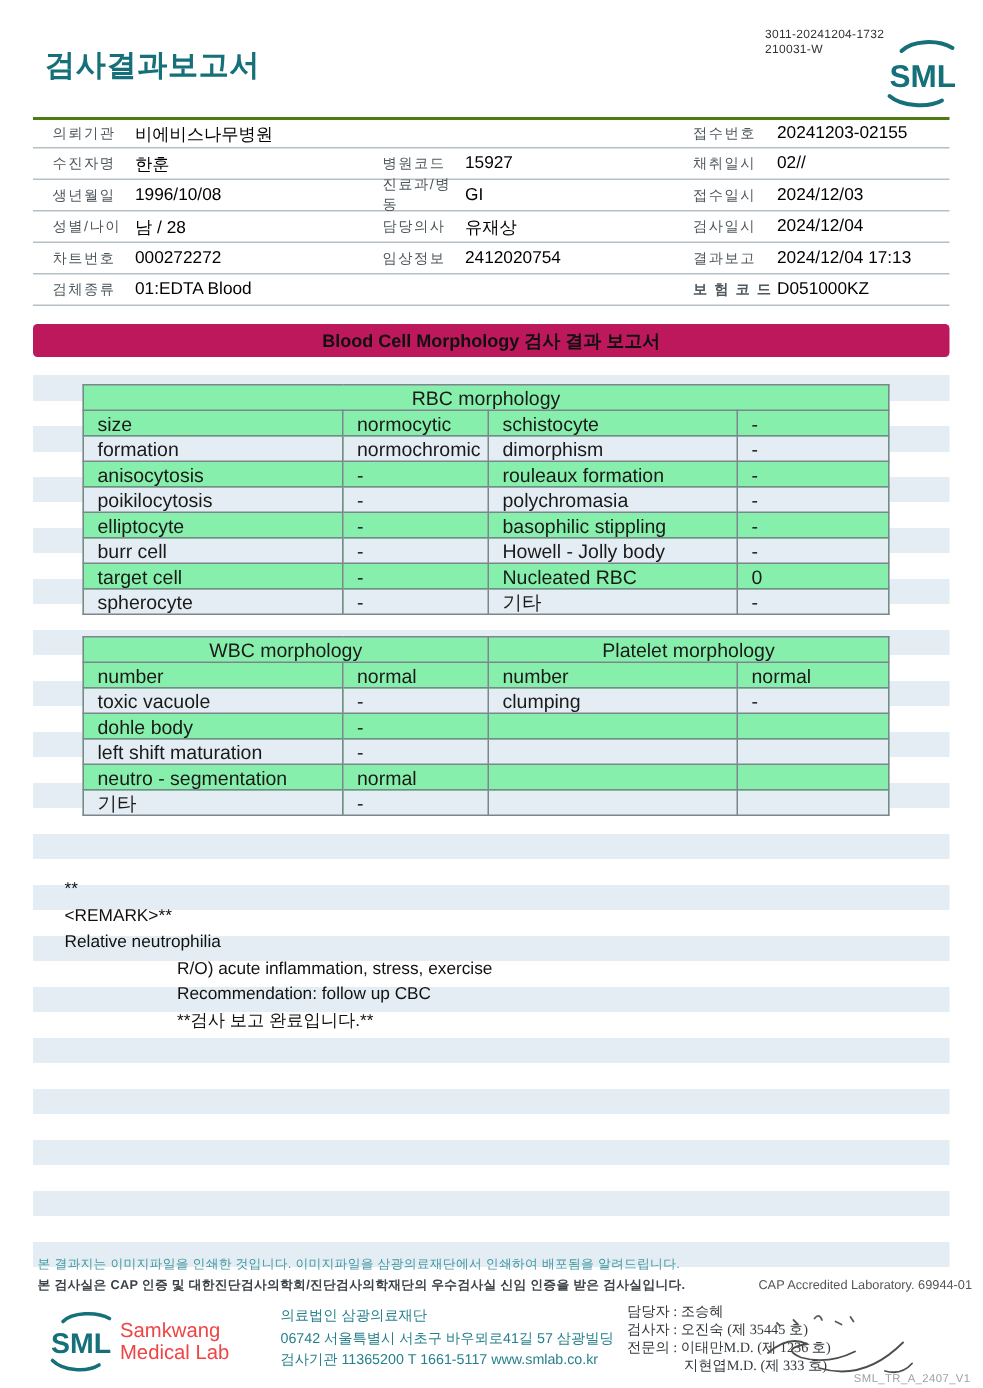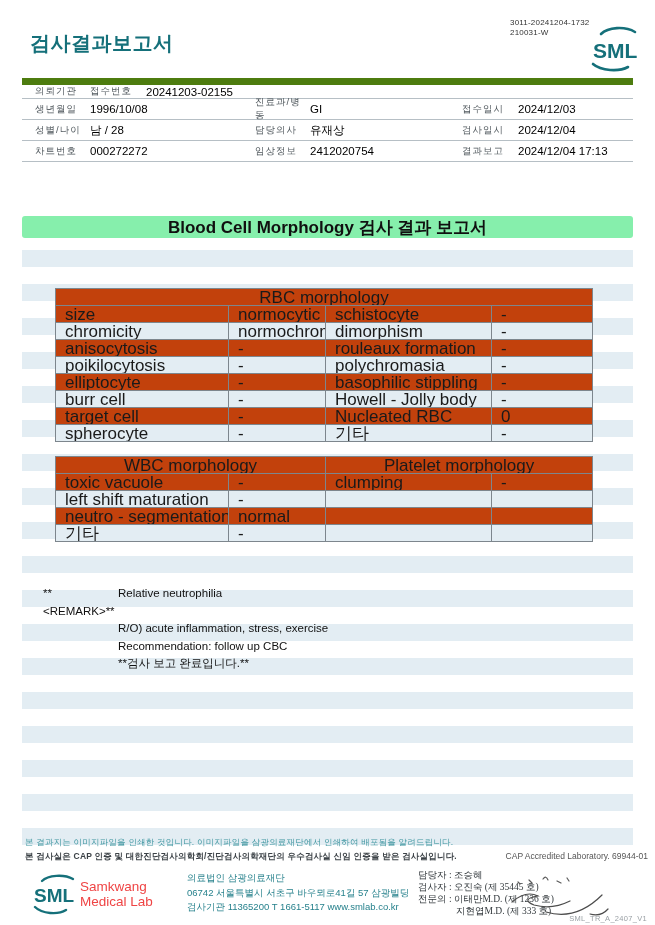--- a/index.html
+++ b/index.html
@@ -23,56 +23,56 @@
   }
   .logo-top { position:absolute; left:587px; top:25px; z-index:1; }
   .logo-bottom { position:absolute; left:30px; top:873px; z-index:1; }
 
   
   .info { position:absolute; left:22px; top:78px; width:611px; z-index:1; }
   .info .row {
     display:flex; align-items:center; height:21px; box-sizing:border-box;
     border-bottom:1px solid #b6bfc5; padding-left:13px;
   }
-  .info .row:first-child { border-top:7px solid #4d7c0f; }
+  .info .row:first-child { border-top:2px solid #4d7c0f; }
   .info .lbl { font-size:9.5px; color:#4f575c; letter-spacing:1px; flex:none; }
   .info .val { font-size:11.5px; color:#000; flex:none; white-space:nowrap; }
   .w-l  { width:55px; }
   .w-v1 { width:165px; }
   .w-l2 { width:55px; }
   .w-v2 { width:152px; }
   .w-l3 { width:56px; }
   .w-vw { width:372px; }
   .ins-lbl { font-weight:bold; color:#1a1a1a; letter-spacing:2px; }
 
   .band {
     position:absolute; left:22px; top:216px; width:611px; height:22px; z-index:1;
-    background:#86efac; border-radius:3px;
+    background:#be185d; border-radius:3px;
     display:flex; align-items:center; justify-content:center;
-    font-size:17px; font-weight:bold; color:#101010;
+    font-size:12px; font-weight:bold; color:#101010;
   }
 
   
   table.morph {
     position:absolute; left:55px; width:537px; z-index:2;
-    border-collapse:collapse; table-layout:fixed; background:#c2410c;
-    font-size:17px; color:#1a1a1a;margin-top:32px;
+    border-collapse:collapse; table-layout:fixed; background:#86efac;
+    font-size:13px; color:#1a1a1a;
   }
   #rbc-table { top:256px; }
   #wbc-table { top:424px; }
   .morph td {
     border:1px solid #7d868d; height:16px; padding:0 0 0 9px;
     line-height:15px; white-space:nowrap; overflow:hidden;
   }
   .morph td.hd { text-align:center; padding:0; }
   .morph tr:nth-child(odd):not(:first-child) td { background:#e3edf3; }
 
   
   .remark { position:absolute; left:43px; top:585px; z-index:1; font-size:11.5px; color:#111; line-height:17.5px; }
-  .remark .first { display:flex; }
+  .remark .first { display:flex;flex-direction:column; }
   .remark .rlabel { width:75px; flex:none; }
   .remark .cont { margin-left:75px; }
 
   
   .notice1 { position:absolute; left:25px; top:837px; z-index:1; font-size:8.5px; color:#3f96a0; letter-spacing:0.2px; }
   .notice2 { position:absolute; left:25px; top:851px; z-index:1; font-size:8.5px; color:#3c4247; font-weight:bold; letter-spacing:0.2px; }
   .cap     { position:absolute; right:7px;  top:851px; z-index:1; font-size:8.5px; color:#555; }
   .logo-name { position:absolute; left:80px; top:879px; z-index:1; font-size:13.5px; font-weight:normal; color:#ef4444; line-height:15px; }
   .org  { position:absolute; left:167px; top:871px; z-index:1; font-size:9.5px; color:#26818c; line-height:14.5px;margin-left:20px; }
   .staff{ position:absolute; left:418px; top:869px; z-index:1; font-size:9.5px; color:#33393d; line-height:12px;font-family:Liberation Serif, serif; }
@@ -95,22 +95,31 @@
 
   <svg class="logo-top" width="54" height="48" viewBox="0 0 54 48">
     <path d="M14 9 C 21 2, 38 1, 48 7" fill="none" stroke="#15707a" stroke-width="2.6" stroke-linecap="round"></path>
     <text x="6" y="33" font-size="21" font-weight="bold" fill="#15707a">SML</text>
     <path d="M6 39 C 14 46, 32 47, 41 42" fill="none" stroke="#15707a" stroke-width="2.6" stroke-linecap="round"></path>
   </svg>
 
   <div class="info">
     <div class="row">
       <span class="lbl w-l">의뢰기관</span>
+      <span class="val w-vw">비에비스나무병원</span>
       <span class="lbl w-l3">접수번호</span>
       <span class="val">20241203-02155</span>
+    </div>
+    <div class="row">
+      <span class="lbl w-l">수진자명</span>
+      <span class="val w-v1">한훈</span>
+      <span class="lbl w-l2">병원코드</span>
+      <span class="val w-v2">15927</span>
+      <span class="lbl w-l3">채취일시</span>
+      <span class="val">02//</span>
     </div>
     <div class="row">
       <span class="lbl w-l">생년월일</span>
       <span class="val w-v1">1996/10/08</span>
       <span class="lbl w-l2">진료과/병동</span>
       <span class="val w-v2">GI</span>
       <span class="lbl w-l3">접수일시</span>
       <span class="val">2024/12/03</span>
     </div>
     <div class="row">
@@ -121,20 +130,26 @@
       <span class="lbl w-l3">검사일시</span>
       <span class="val">2024/12/04</span>
     </div>
     <div class="row">
       <span class="lbl w-l">차트번호</span>
       <span class="val w-v1">000272272</span>
       <span class="lbl w-l2">임상정보</span>
       <span class="val w-v2">2412020754</span>
       <span class="lbl w-l3">결과보고</span>
       <span class="val">2024/12/04 17:13</span>
+    </div>
+    <div class="row">
+      <span class="lbl w-l">검체종류</span>
+      <span class="val w-vw">01:EDTA Blood</span>
+      <span class="lbl w-l3 ins-lbl">보 험 코 드</span>
+      <span class="val">D051000KZ</span>
     </div>
   </div>
 
   <div class="band">
     <span>Blood Cell Morphology 검사 결과 보고서</span>
   </div>
 
   <table class="morph" id="rbc-table">
     <colgroup>
         <col style="width:173px">
@@ -146,21 +161,21 @@
         <tr>
           <td class="hd" colspan="4">RBC morphology</td>
         </tr>
     <tr>
           <td>size</td>
           <td>normocytic</td>
           <td>schistocyte</td>
           <td>-</td>
         </tr>
     <tr>
-          <td>chromicity</td>
+          <td>formation</td>
           <td>normochromic</td>
           <td>dimorphism</td>
           <td>-</td>
         </tr>
     <tr>
           <td>anisocytosis</td>
           <td>-</td>
           <td>rouleaux formation</td>
           <td>-</td>
         </tr>
@@ -203,24 +218,36 @@
         <col style="width:97px">
         <col style="width:166px">
         <col style="width:101px">
       </colgroup>
     <tbody>
         <tr>
       <td class="hd" colspan="2">WBC morphology</td>
       <td class="hd" colspan="2">Platelet morphology</td>
     </tr>
     <tr>
+          <td>number</td>
+          <td>normal</td>
+          <td>number</td>
+          <td>normal</td>
+        </tr>
+    <tr>
           <td>toxic vacuole</td>
           <td>-</td>
           <td>clumping</td>
           <td>-</td>
+        </tr>
+    <tr>
+          <td>dohle body</td>
+          <td>-</td>
+          <td></td>
+          <td></td>
         </tr>
     <tr>
           <td>left shift maturation</td>
           <td>-</td>
           <td></td>
           <td></td>
         </tr>
     <tr>
           <td>neutro - segmentation</td>
           <td>normal</td>

